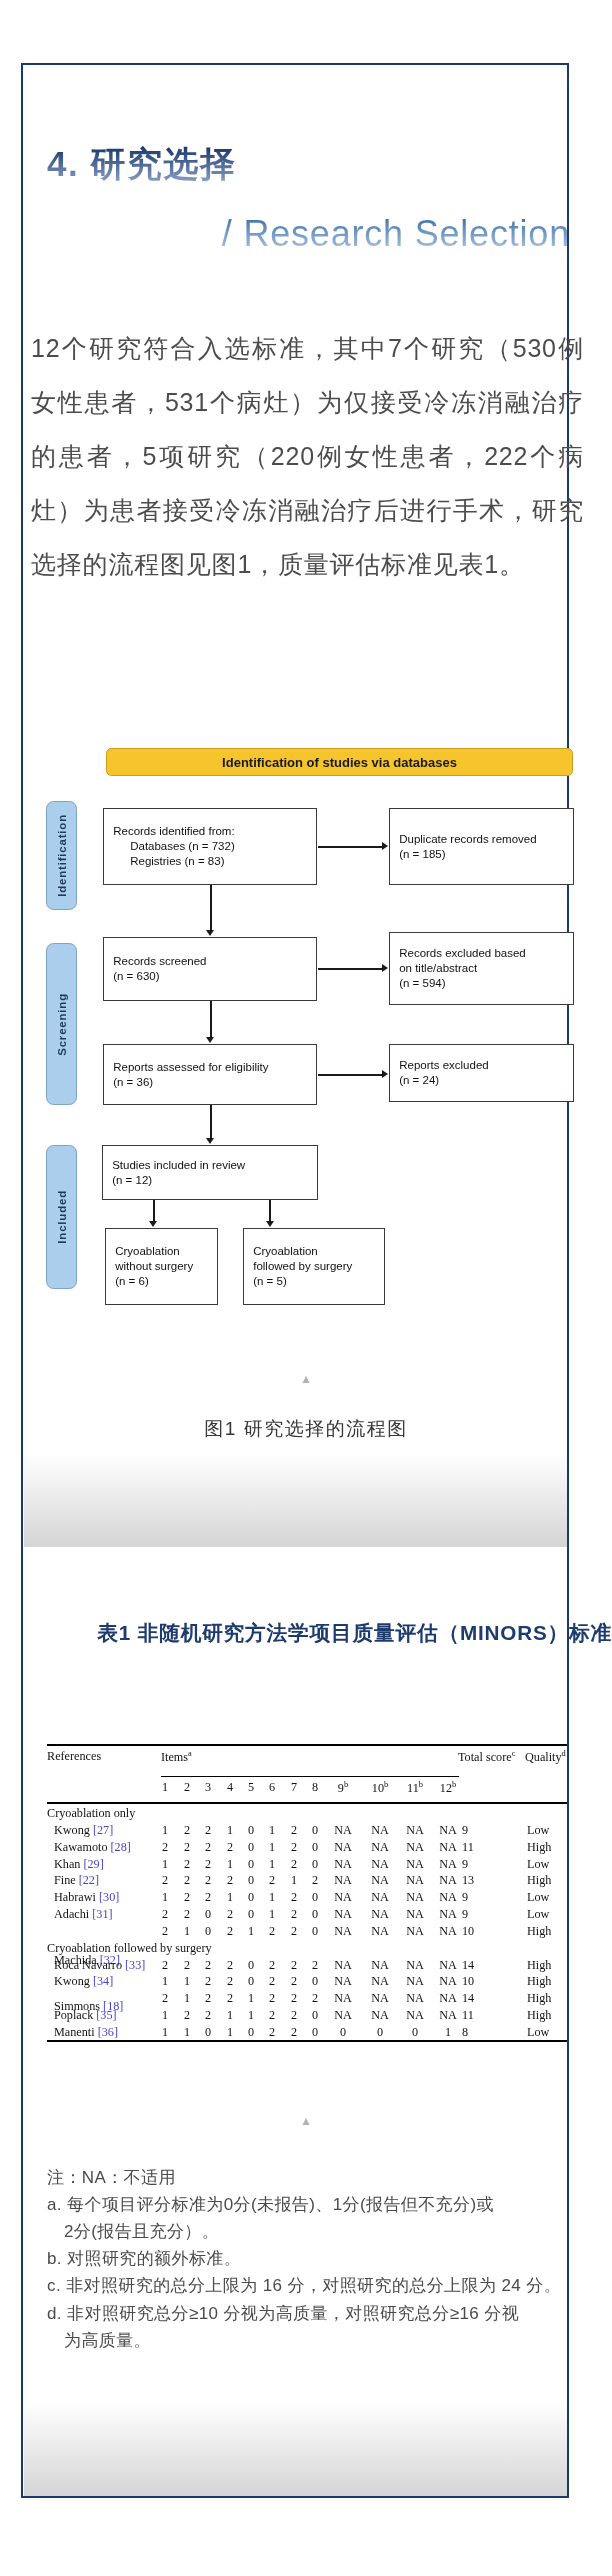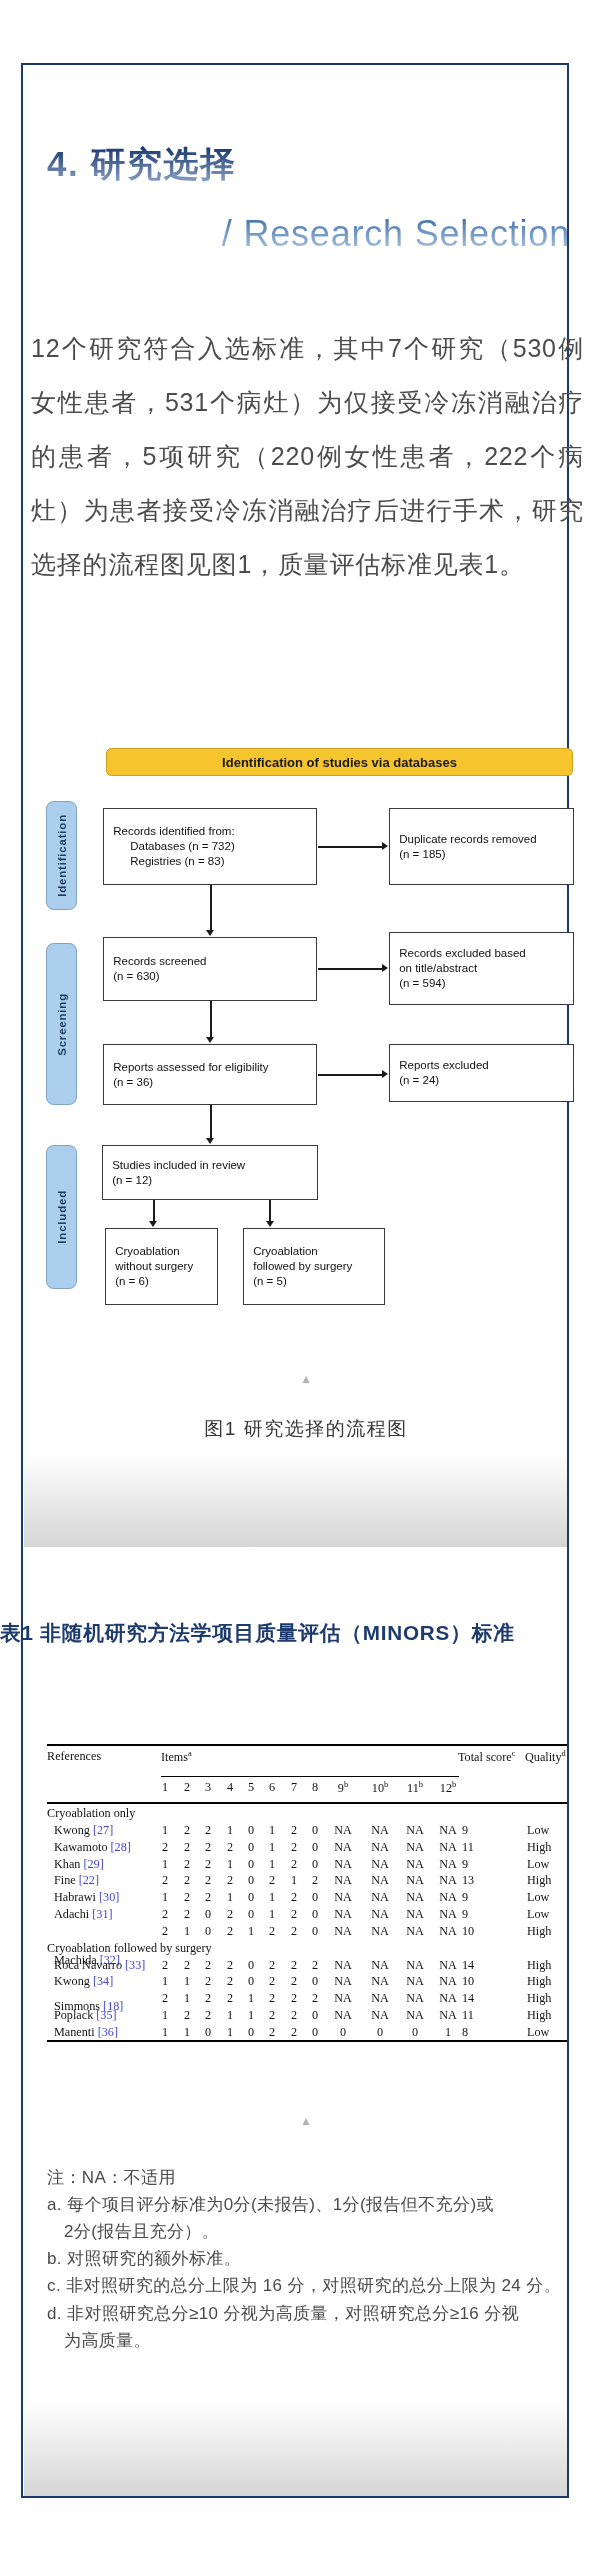--- a/index.html
+++ b/index.html
@@ -28,21 +28,21 @@
     justify-content:center;padding-left:9.2px;padding-right:4.6px;font-size:11.5px;line-height:15px;color:#111;}
   .fbox .ind{padding-left:17px;}
   .aline-v{position:absolute;width:1.5px;background:#1a1a1a;}
   .aline-h{position:absolute;height:1.5px;background:#1a1a1a;}
   .head-d{position:absolute;width:0;height:0;border-left:4.6px solid transparent;border-right:4.6px solid transparent;border-top:6.9px solid #1a1a1a;}
   .head-r{position:absolute;width:0;height:0;border-top:4.6px solid transparent;border-bottom:4.6px solid transparent;border-left:6.9px solid #1a1a1a;}
   
   .tri{position:absolute;left:0;width:612px;text-align:center;color:#b2b2b2;font-size:12.2px;}
   .fig-cap{position:absolute;left:0;top:1416px;width:612px;text-align:center;font-size:19px;color:#373737;letter-spacing:1.5px;}
   
-  .tbl-title{position:absolute;left:0;top:1619px;width:612px;text-align:left;font-size:20.7px;font-weight:bold;color:#1d3b6d;letter-spacing:0.8px;}
+  .tbl-title{position:absolute;left:0;top:1619px;width:612px;text-align:right;font-size:20.7px;font-weight:bold;color:#1d3b6d;letter-spacing:0.8px;}
   .trule{position:absolute;background:#000;}
   .tcell{position:absolute;font-family:"Liberation Serif","DejaVu Serif",serif;font-size:12.2px;color:#121212;white-space:nowrap;}
   .tcell sup{font-size:8.4px;}
   .tcell.center{transform:translateX(-50%);text-align:center;}
   .refnum{color:#4444cd;}
   
   #notes .nline{position:absolute;font-size:17px;color:#4a4a4a;letter-spacing:0.4px;white-space:nowrap;}
 </style>
 </head>
 <body>

